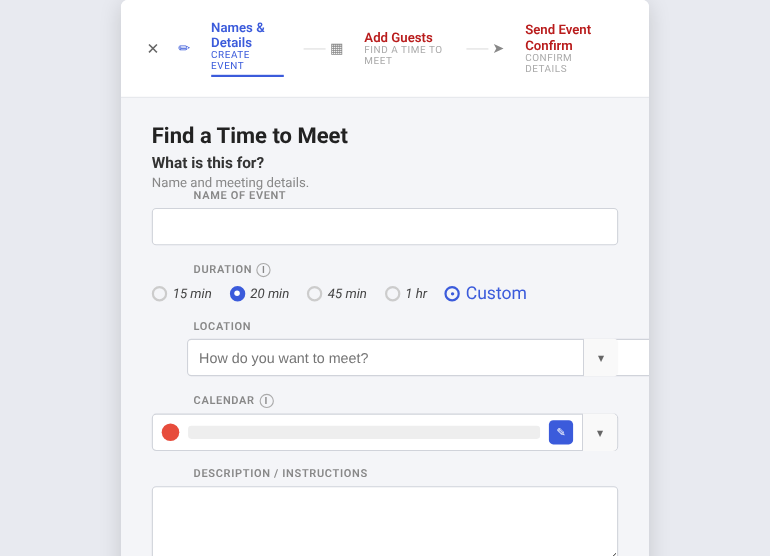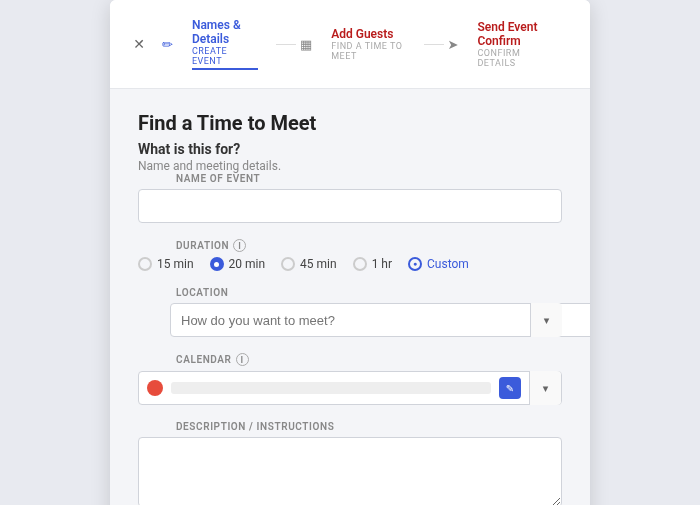--- a/index.html
+++ b/index.html
@@ -162,20 +162,21 @@
       display: flex;
       align-items: center;
       gap: 16px;
       flex-wrap: wrap;
     }
     .radio-option {
       display: flex;
       align-items: center;
       gap: 5px;
       cursor: pointer;
+      font-style: italic;
     }
     .radio-circle {
       width: 14px;
       height: 14px;
       border-radius: 50%;
       border: 2px solid #ccc;
       display: flex;
       align-items: center;
       justify-content: center;
       flex-shrink: 0;
@@ -210,21 +211,21 @@
       display: flex;
       align-items: center;
       justify-content: center;
     }
     .custom-circle::after {
       content: '●';
       font-size: 7px;
       color: #3b5bdb;
     }
     .custom-label {
-      font-size: 12px;
+      font-size: 16px;
       color: #3b5bdb;
     }
 
     
     .input-with-arrow {
       position: relative;
     }
     .input-with-arrow .form-input {
       padding-right: 30px;
       margin-left: 32px;

